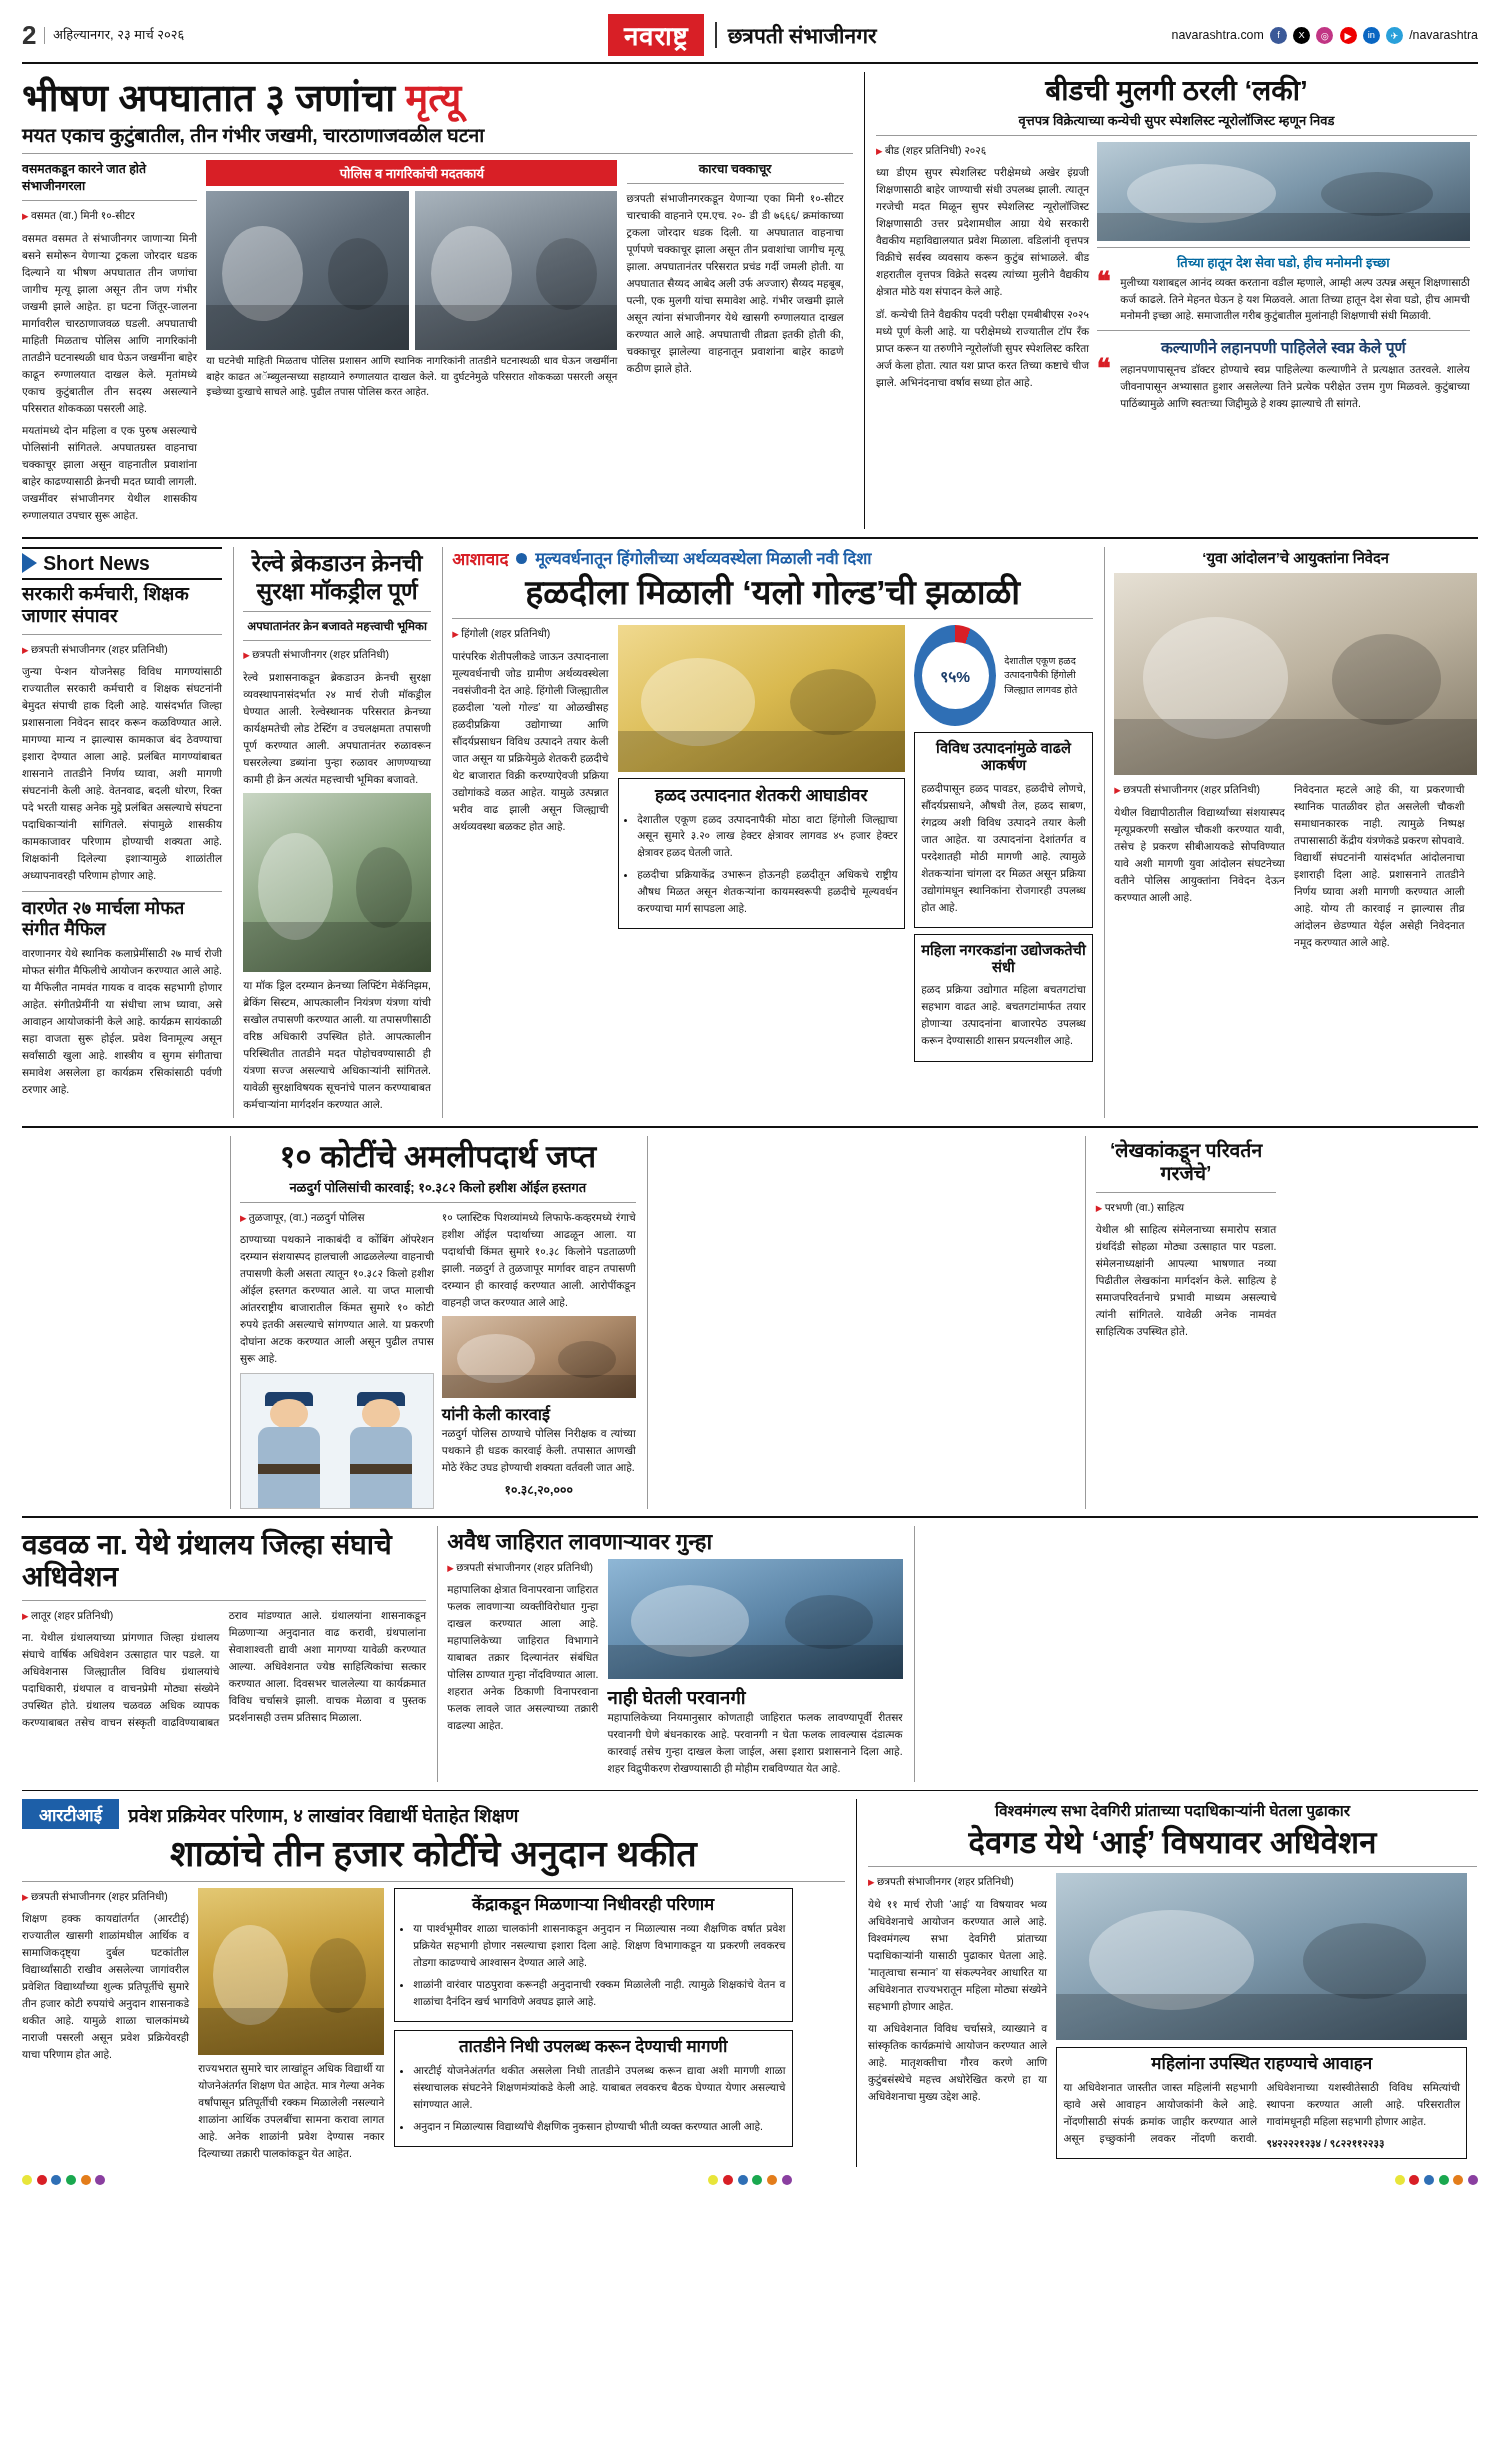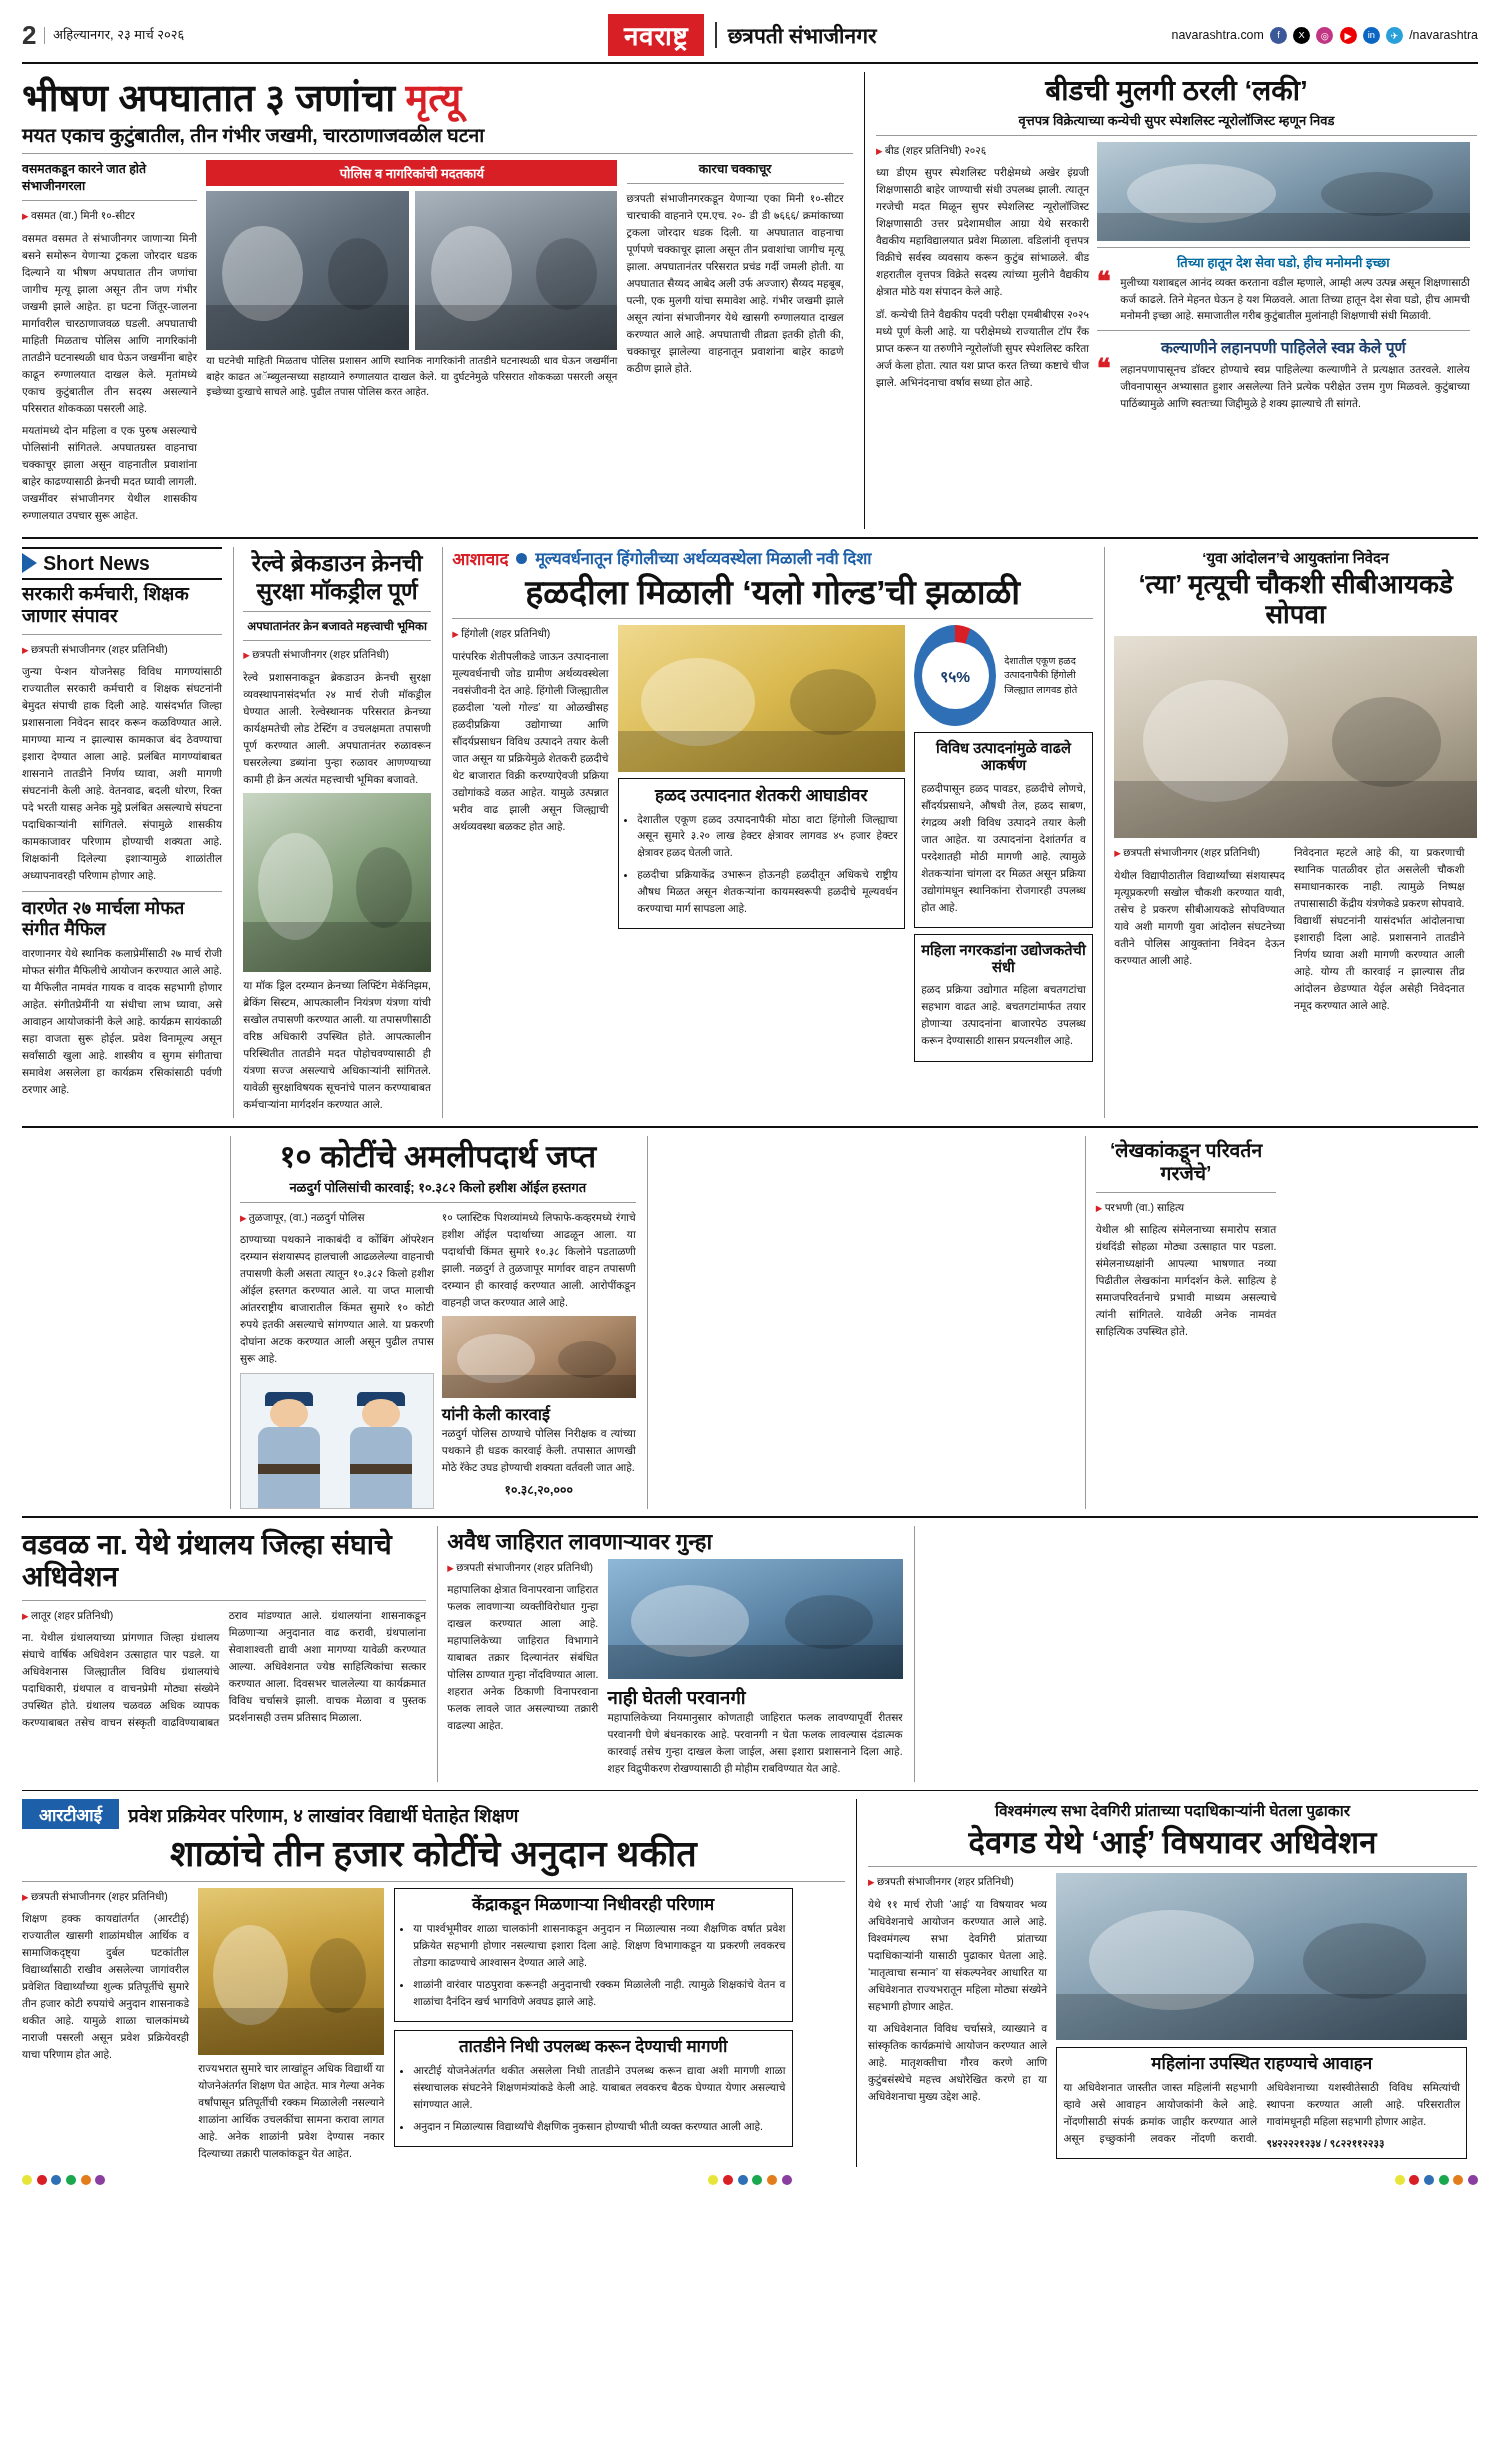--- a/index.html
+++ b/index.html
@@ -281,21 +281,20 @@
           <div class="box" style="margin-top:6.2px;">
             <div class="box-head" style="font-size:14.7px">महिला नगरकडांना उद्योजकतेची संधी</div>
             <p class="body">हळद प्रक्रिया उद्योगात महिला बचतगटांचा सहभाग वाढत आहे. बचतगटांमार्फत तयार होणाऱ्या उत्पादनांना बाजारपेठ उपलब्ध करून देण्यासाठी शासन प्रयत्नशील आहे.</p>
           </div>
         </div>
       </div>
     </div>
 
     <div class="col" style="width:373px; border-left:0.8px solid #999; padding-left:9.3px;">
       <div style="font-size:14.7px; font-weight:bold; text-align:center;">‘युवा आंदोलन’चे आयुक्तांना निवेदन</div>
-      <h2 class="deck" style="font-size:26px; text-align:center; margin-top:3.1px;">‘त्या’ मृत्यूची चौकशी सीबीआयकडे सोपवा</h2>
       <div class="photo g8" style="width:100%;height:202px; margin:6.2px 0;">
         <span class="ov1"></span>
           <span class="ov2"></span>
           <span class="ov3"></span>
       </div>
       <div style="display:flex; gap:9.3px;">
         <div style="width:47%">
           <p class="body arrow">छत्रपती संभाजीनगर (शहर प्रतिनिधी)</p>
           <p class="body">येथील विद्यापीठातील विद्यार्थ्यांच्या संशयास्पद मृत्यूप्रकरणी सखोल चौकशी करण्यात यावी, तसेच हे प्रकरण सीबीआयकडे सोपविण्यात यावे अशी मागणी युवा आंदोलन संघटनेच्या वतीने पोलिस आयुक्तांना निवेदन देऊन करण्यात आली आहे.</p>
         </div>
@@ -409,21 +408,21 @@
         <div style="width:167px">
           <p class="body arrow">छत्रपती संभाजीनगर (शहर प्रतिनिधी)</p>
           <p class="body">शिक्षण हक्क कायद्यांतर्गत (आरटीई) राज्यातील खासगी शाळांमधील आर्थिक व सामाजिकदृष्ट्या दुर्बल घटकांतील विद्यार्थ्यांसाठी राखीव असलेल्या जागांवरील प्रवेशित विद्यार्थ्यांच्या शुल्क प्रतिपूर्तीचे सुमारे तीन हजार कोटी रुपयांचे अनुदान शासनाकडे थकीत आहे. यामुळे शाळा चालकांमध्ये नाराजी पसरली असून प्रवेश प्रक्रियेवरही याचा परिणाम होत आहे.</p>
         </div>
         <div style="width:186px">
           <div class="photo g3" style="width:100%;height:167px">
             <span class="ov1"></span>
               <span class="ov2"></span>
               <span class="ov3"></span>
           </div>
-          <p class="body" style="margin-top:4.7px;">राज्यभरात सुमारे चार लाखांहून अधिक विद्यार्थी या योजनेअंतर्गत शिक्षण घेत आहेत. मात्र गेल्या अनेक वर्षांपासून प्रतिपूर्तीची रक्कम मिळालेली नसल्याने शाळांना आर्थिक उचलकींचा सामना करावा लागत आहे. अनेक शाळांनी प्रवेश देण्यास नकार दिल्याच्या तक्रारी पालकांकडून येत आहेत.</p>
+          <p class="body" style="margin-top:4.7px;">राज्यभरात सुमारे चार लाखांहून अधिक विद्यार्थी या योजनेअंतर्गत शिक्षण घेत आहेत. मात्र गेल्या अनेक वर्षांपासून प्रतिपूर्तीची रक्कम मिळालेली नसल्याने शाळांना आर्थिक उपलबींचा सामना करावा लागत आहे. अनेक शाळांनी प्रवेश देण्यास नकार दिल्याच्या तक्रारी पालकांकडून येत आहेत.</p>
         </div>
         <div style="width:399px">
           <div class="box">
             <div class="box-head">केंद्राकडून मिळणाऱ्या निधीवरही परिणाम</div>
             <ul class="bullets">
               <li>या पार्श्वभूमीवर शाळा चालकांनी शासनाकडून अनुदान न मिळाल्यास नव्या शैक्षणिक वर्षात प्रवेश प्रक्रियेत सहभागी होणार नसल्याचा इशारा दिला आहे. शिक्षण विभागाकडून या प्रकरणी लवकरच तोडगा काढण्याचे आश्वासन देण्यात आले आहे.</li>
               <li>शाळांनी वारंवार पाठपुरावा करूनही अनुदानाची रक्कम मिळालेली नाही. त्यामुळे शिक्षकांचे वेतन व शाळांचा दैनंदिन खर्च भागविणे अवघड झाले आहे.</li>
             </ul>
           </div>
           <div class="box" style="margin-top:7.8px;">

